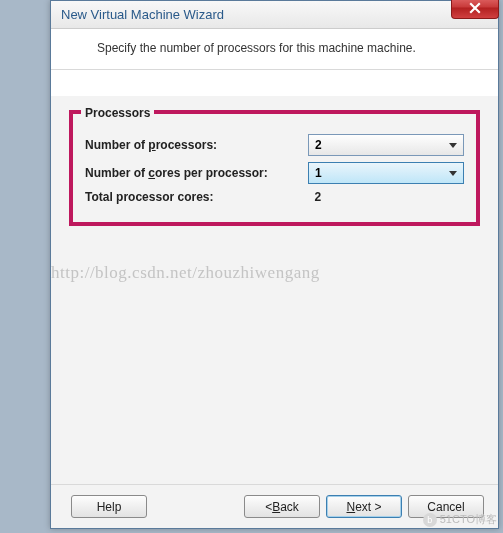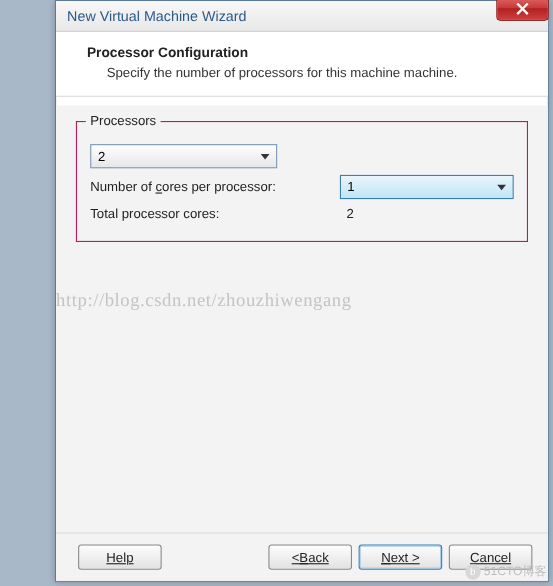--- a/index.html
+++ b/index.html
@@ -66,23 +66,24 @@
     padding-left: 18px;
   }
   .body {
     background: #f3f3f3;
     position: absolute;
     top: 95px; left: 0; right: 0; bottom: 44px;
     padding: 14px 18px;
   }
   .group {
     position: relative;
-    border: 1px solid #be185d;
+    border: 4px solid #be185d;
     padding: 14px 12px 12px 12px;
     background: #f3f3f3;
+    font-weight: bold;
   }
   .group-label {
     position: absolute;
     top: -8px; left: 8px;
     background: #f3f3f3;
     padding: 0 4px;
     color: #222;
   }
   .row {
     display: flex;
@@ -138,21 +139,20 @@
     margin-left: 6px;
     border: 1px solid #8a8a8a;
     border-radius: 3px;
     background: linear-gradient(to bottom, #fdfdfd, #e2e2e2);
     display: inline-flex;
     align-items: center;
     justify-content: center;
     font-size: 12px;
     color: #222;
     cursor: pointer;
-    text-decoration: underline;
   }
   .btn.default {
     border-color: #3c7fb1;
     box-shadow: 0 0 0 1px #a5d0ea inset;
   }
   .watermark {
     position: absolute;
     top: 262px;
     left: 0; right: 0;
     text-align: left;
@@ -191,29 +191,31 @@
   <div class="titlebar">
     <span class="title">New Virtual Machine Wizard</span>
     <div class="close-btn">
       <svg viewBox="0 0 10 10">
         <path d="M1 1 L9 9 M9 1 L1 9" stroke="#fff" stroke-width="1.8" fill="none"></path>
       </svg>
     </div>
   </div>
 
   <div class="header">
-    <div class="header-title">Processor Configuration</div>
     <div class="header-sub">Specify the number of processors for this machine machine.</div>
   </div>
 
   <div class="body">
     <div class="group">
       <div class="group-label">Processors</div>
 
       <div class="row">
+        <div class="lbl">
+          <span>Number of </span><span class="underline">p</span><span>rocessors:</span>
+        </div>
         <div class="combo">
           <span>2</span>
           <span class="arrow"></span>
         </div>
       </div>
 
       <div class="row">
         <div class="lbl">
           <span>Number of </span><span class="underline">c</span><span>ores per processor:</span>
         </div>

